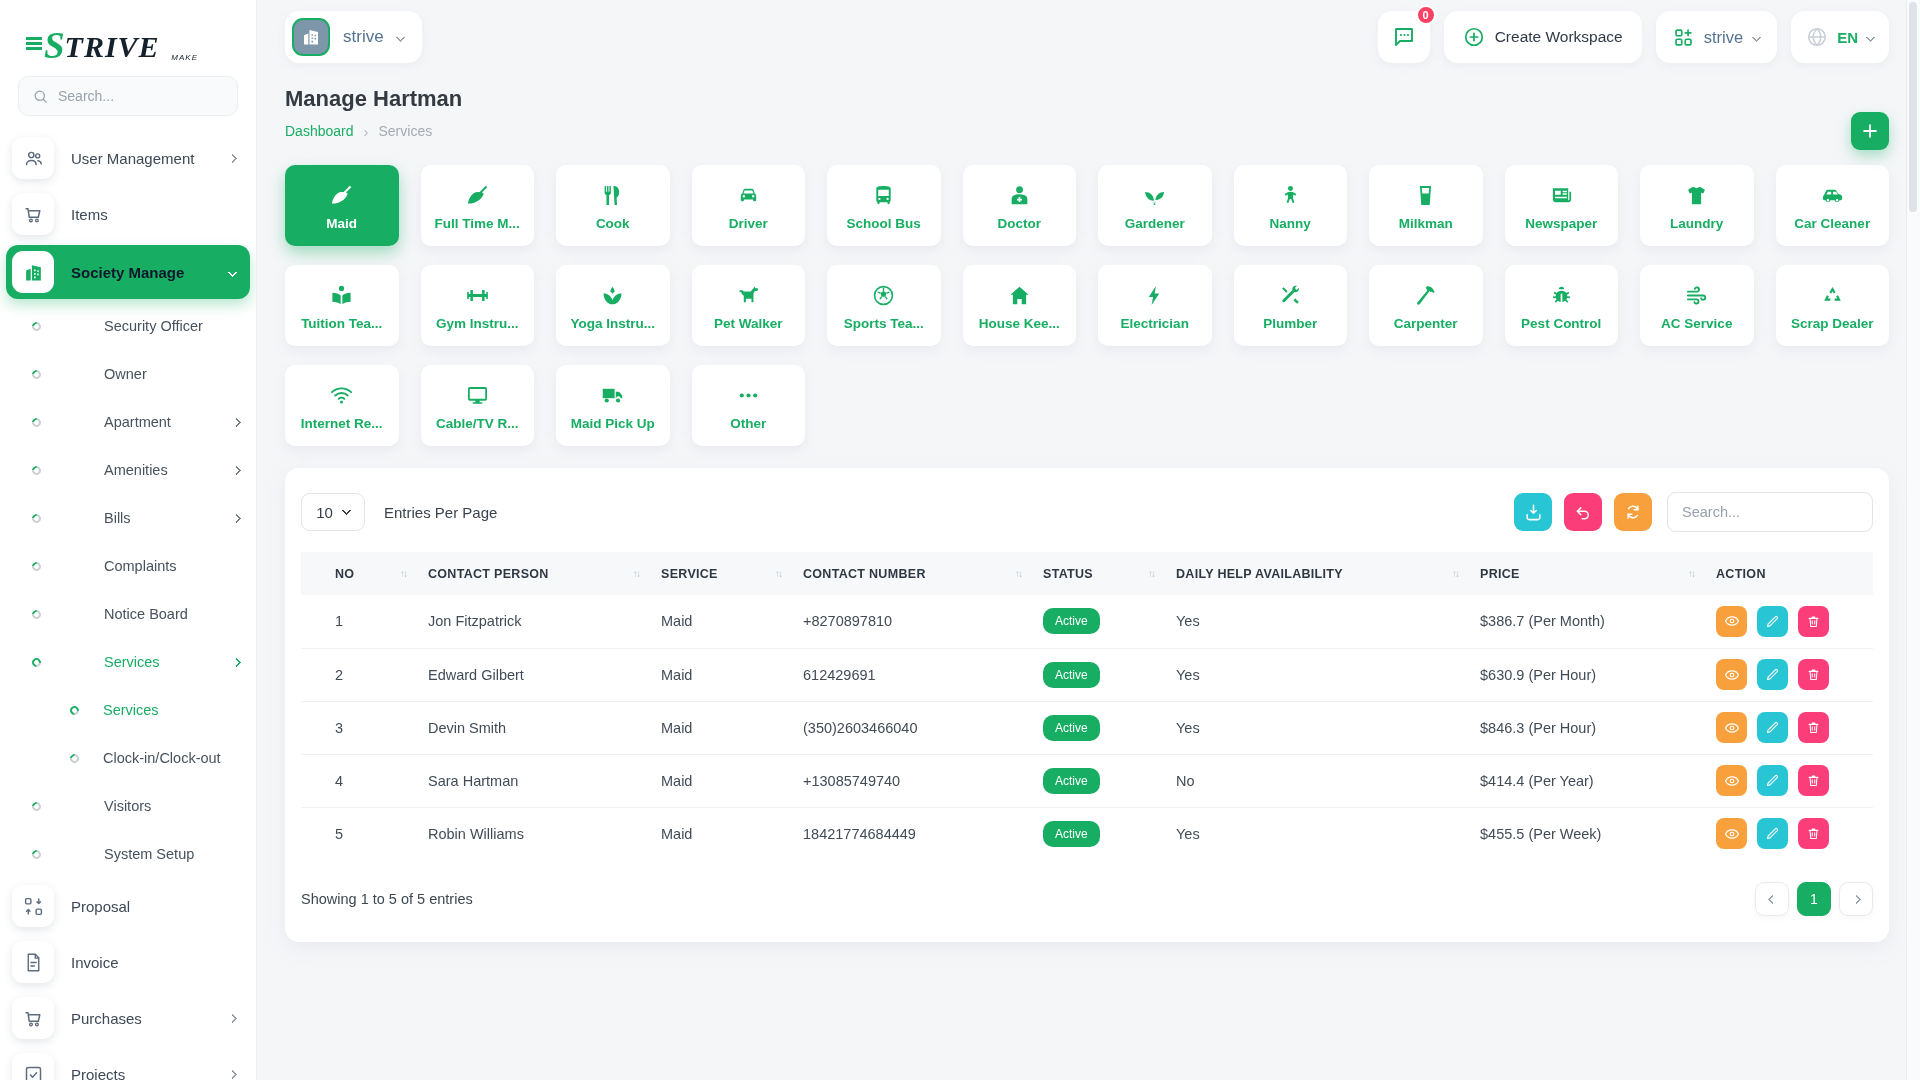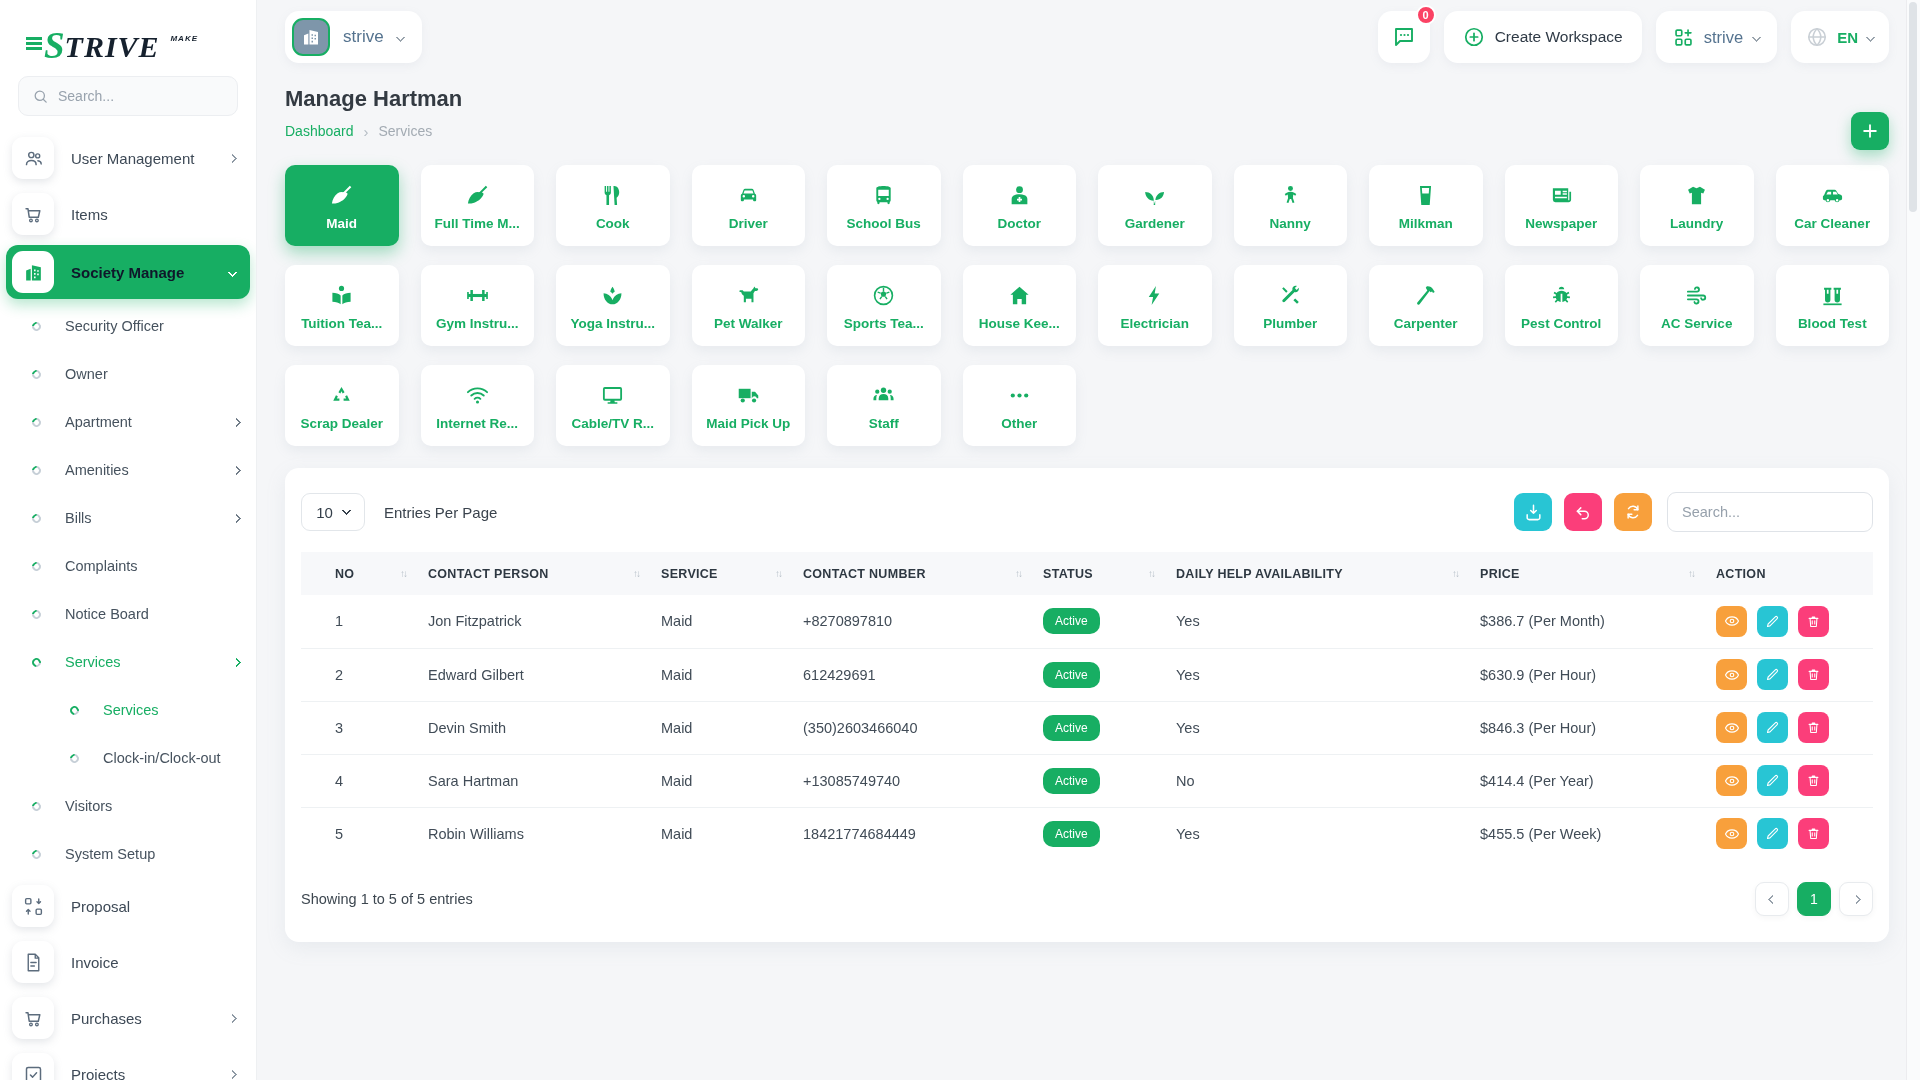--- a/index.html
+++ b/index.html
@@ -11,35 +11,35 @@
   body{font-family:"Liberation Sans","DejaVu Sans",sans-serif;background:#f5f6f8;display:flex;position:relative;}
   svg{display:block;}
 
   
   .sidebar{width:257px;flex-shrink:0;background:#fff;height:100%;border-right:1px solid #eef0f2;display:flex;flex-direction:column;}
   .logo-row{height:66px;display:flex;align-items:flex-end;padding:14px 0 4px 44px;position:relative;}
   .logo-stripes{position:absolute;left:26px;bottom:16px;width:16px;height:13px;
     background:linear-gradient(#17ae63 0 3px,transparent 3px 5px,#17ae63 5px 8px,transparent 8px 10px,#17ae63 10px 13px);}
   .logo-s{color:var(--green);font-family:"Liberation Serif",serif;font-style:italic;font-weight:900;font-size:37px;line-height:.9;}
   .logo-rest{color:#16212e;font-family:"Liberation Serif",serif;font-style:italic;font-weight:900;font-size:30px;line-height:1;letter-spacing:1px;}
-  .logo-sub{position:absolute;right:58px;bottom:23px;font-size:8px;font-style:italic;font-weight:700;color:#16212e;letter-spacing:1px;}
+  .logo-sub{position:absolute;right:58px;bottom:4px;font-size:8px;font-style:italic;font-weight:400;color:#16212e;letter-spacing:1px;}
   .side-search{margin:10px 18px 8px;height:40px;background:#f9fafb;border:1px solid #eceef1;border-radius:10px;display:flex;align-items:center;gap:9px;padding:0 13px;color:#98a2ad;}
   .side-search input{border:none;outline:none;background:transparent;font-size:14px;color:#55606b;width:100%;font-family:inherit;}
   .side-search input::placeholder{color:#98a2ad;}
   .menu{flex:1;overflow:hidden;padding:6px 6px 0;}
   .m-item{height:56px;display:flex;align-items:center;gap:17px;padding:0 8px 0 6px;cursor:pointer;}
   .ibox{width:42px;height:42px;border-radius:11px;background:#fff;box-shadow:0 3px 9px rgba(130,142,156,.22);display:grid;place-items:center;color:#5c6c7d;flex-shrink:0;}
   .m-label{font-size:15px;color:#3d4956;font-weight:500;flex:1;}
   .mchev{color:#8e99a4;margin-right:6px;}
   .m-item.active{background:var(--green);border-radius:12px;height:54px;margin:3px 0;box-shadow:0 6px 14px rgba(23,174,99,.3);}
   .m-item.active .ibox{box-shadow:none;color:var(--green);}
   .m-item.active .m-label{color:#0f172a;font-weight:700;}
   .m-item.active .mchev{color:#fff;}
   .s-item,.s2-item{height:48px;display:flex;align-items:center;cursor:pointer;}
-  .s-item{padding-left:26px;}
+  .s-item{padding-left:26px;gap:39px;}
   .s2-item{padding-left:64px;}
   .bullet{width:9px;height:9px;border-radius:50%;border:2px solid #c6cfd7;border-top-color:var(--green);transform:rotate(-40deg);margin-right:24px;flex-shrink:0;}
   .bullet.bav{border-color:var(--green);border-bottom-color:#c6cfd7;}
   .s-label{font-size:14.5px;color:#46525e;}
   .schev{margin-left:auto;margin-right:10px;color:#6f7b87;}
   .s-item.active .s-label,.s2-item.active .s-label{color:var(--green);}
   .s-item.active .schev{color:var(--green);}
   .cv{display:inline-block;width:7px;height:7px;border-right:2px solid currentColor;border-bottom:2px solid currentColor;border-radius:1px;}
   .cv.r{transform:rotate(-45deg);}
   .cv.d{transform:rotate(45deg);}
@@ -533,29 +533,20 @@
             <path d="M3 8h9.5a2.2 2.2 0 1 0-2.2-2.8" fill="none" stroke="currentColor" stroke-width="1.9" stroke-linecap="round"></path>
             <path d="M3 12h16a2.2 2.2 0 1 1-2.2 2.8" fill="none" stroke="currentColor" stroke-width="1.9" stroke-linecap="round"></path>
             <path d="M3 16h9a2.2 2.2 0 1 1-2.2 2.8" fill="none" stroke="currentColor" stroke-width="1.9" stroke-linecap="round"></path>
           </svg>
         </span>
         <span class="t-label">AC Service</span>
       </div>
       <div class="tile ">
         <span class="t-icon">
           <svg xmlns="http://www.w3.org/2000/svg" viewBox="0 0 24 24" width="23" height="23" fill="currentColor">
-            <path d="M3.2 4h7.6v1.9h-1v10.5a2.8 2.8 0 0 1-5.6 0V5.9h-1V4zm2.9 1.9v4.2h1.8V5.9H6.1zM13.2 4h7.6v1.9h-1v10.5a2.8 2.8 0 0 1-5.6 0V5.9h-1V4zm2.9 1.9v4.2h1.8V5.9h-1.8z"></path>
-            <path d="M2.5 20.3h19v1.8h-19z"></path>
-          </svg>
-        </span>
-        <span class="t-label">Blood Test</span>
-      </div>
-      <div class="tile ">
-        <span class="t-icon">
-          <svg xmlns="http://www.w3.org/2000/svg" viewBox="0 0 24 24" width="23" height="23" fill="currentColor">
             <path d="M12 3.2l3.2 5.5-2 1.2L12 7.6l-1.2 2.3-2-1.2L12 3.2z"></path>
             <path d="M3.4 17.5l2.8-5.7 2 1-1 2.3h2.6v2.4H3.4z"></path>
             <path d="M20.6 17.5h-6.4v-2.4h2.6l-1-2.3 2-1 2.8 5.7z"></path>
           </svg>
         </span>
         <span class="t-label">Scrap Dealer</span>
       </div>
       <div class="tile ">
         <span class="t-icon">
           <svg xmlns="http://www.w3.org/2000/svg" viewBox="0 0 24 24" width="23" height="23" fill="currentColor">
@@ -580,33 +571,20 @@
       <div class="tile ">
         <span class="t-icon">
           <svg xmlns="http://www.w3.org/2000/svg" viewBox="0 0 24 24" width="23" height="23" fill="currentColor">
             <path d="M1.8 5h12.4v9.8H1.8z"></path>
             <path d="M15.4 8.2h3.4l3.4 3.7v2.9h-1.5a2.6 2.6 0 0 0-5.1 0h-.2V8.2z"></path>
             <circle cx="6" cy="17.2" r="2.2"></circle>
             <circle cx="17.8" cy="17.2" r="2.2"></circle>
           </svg>
         </span>
         <span class="t-label">Maid Pick Up</span>
-      </div>
-      <div class="tile ">
-        <span class="t-icon">
-          <svg xmlns="http://www.w3.org/2000/svg" viewBox="0 0 24 24" width="23" height="23" fill="currentColor">
-            <circle cx="12" cy="6.5" r="2.8"></circle>
-            <path d="M12 10.5c2.8 0 5 1.6 5 4.5v2H7v-2c0-2.9 2.2-4.5 5-4.5z"></path>
-            <circle cx="5.5" cy="8" r="2.2"></circle>
-            <path d="M1.5 17v-1.6c0-2.2 1.6-3.6 3.8-3.8-.5.9-.8 1.9-.8 3V17H1.5z"></path>
-            <circle cx="18.5" cy="8" r="2.2"></circle>
-            <path d="M22.5 17h-3v-2.4c0-1.1-.3-2.1-.8-3 2.2.2 3.8 1.6 3.8 3.8V17z"></path>
-          </svg>
-        </span>
-        <span class="t-label">Staff</span>
       </div>
       <div class="tile ">
         <span class="t-icon">
           <svg xmlns="http://www.w3.org/2000/svg" viewBox="0 0 24 24" width="23" height="23" fill="currentColor">
             <circle cx="5" cy="12" r="2.2"></circle>
             <circle cx="12" cy="12" r="2.2"></circle>
             <circle cx="19" cy="12" r="2.2"></circle>
           </svg>
         </span>
         <span class="t-label">Other</span>

